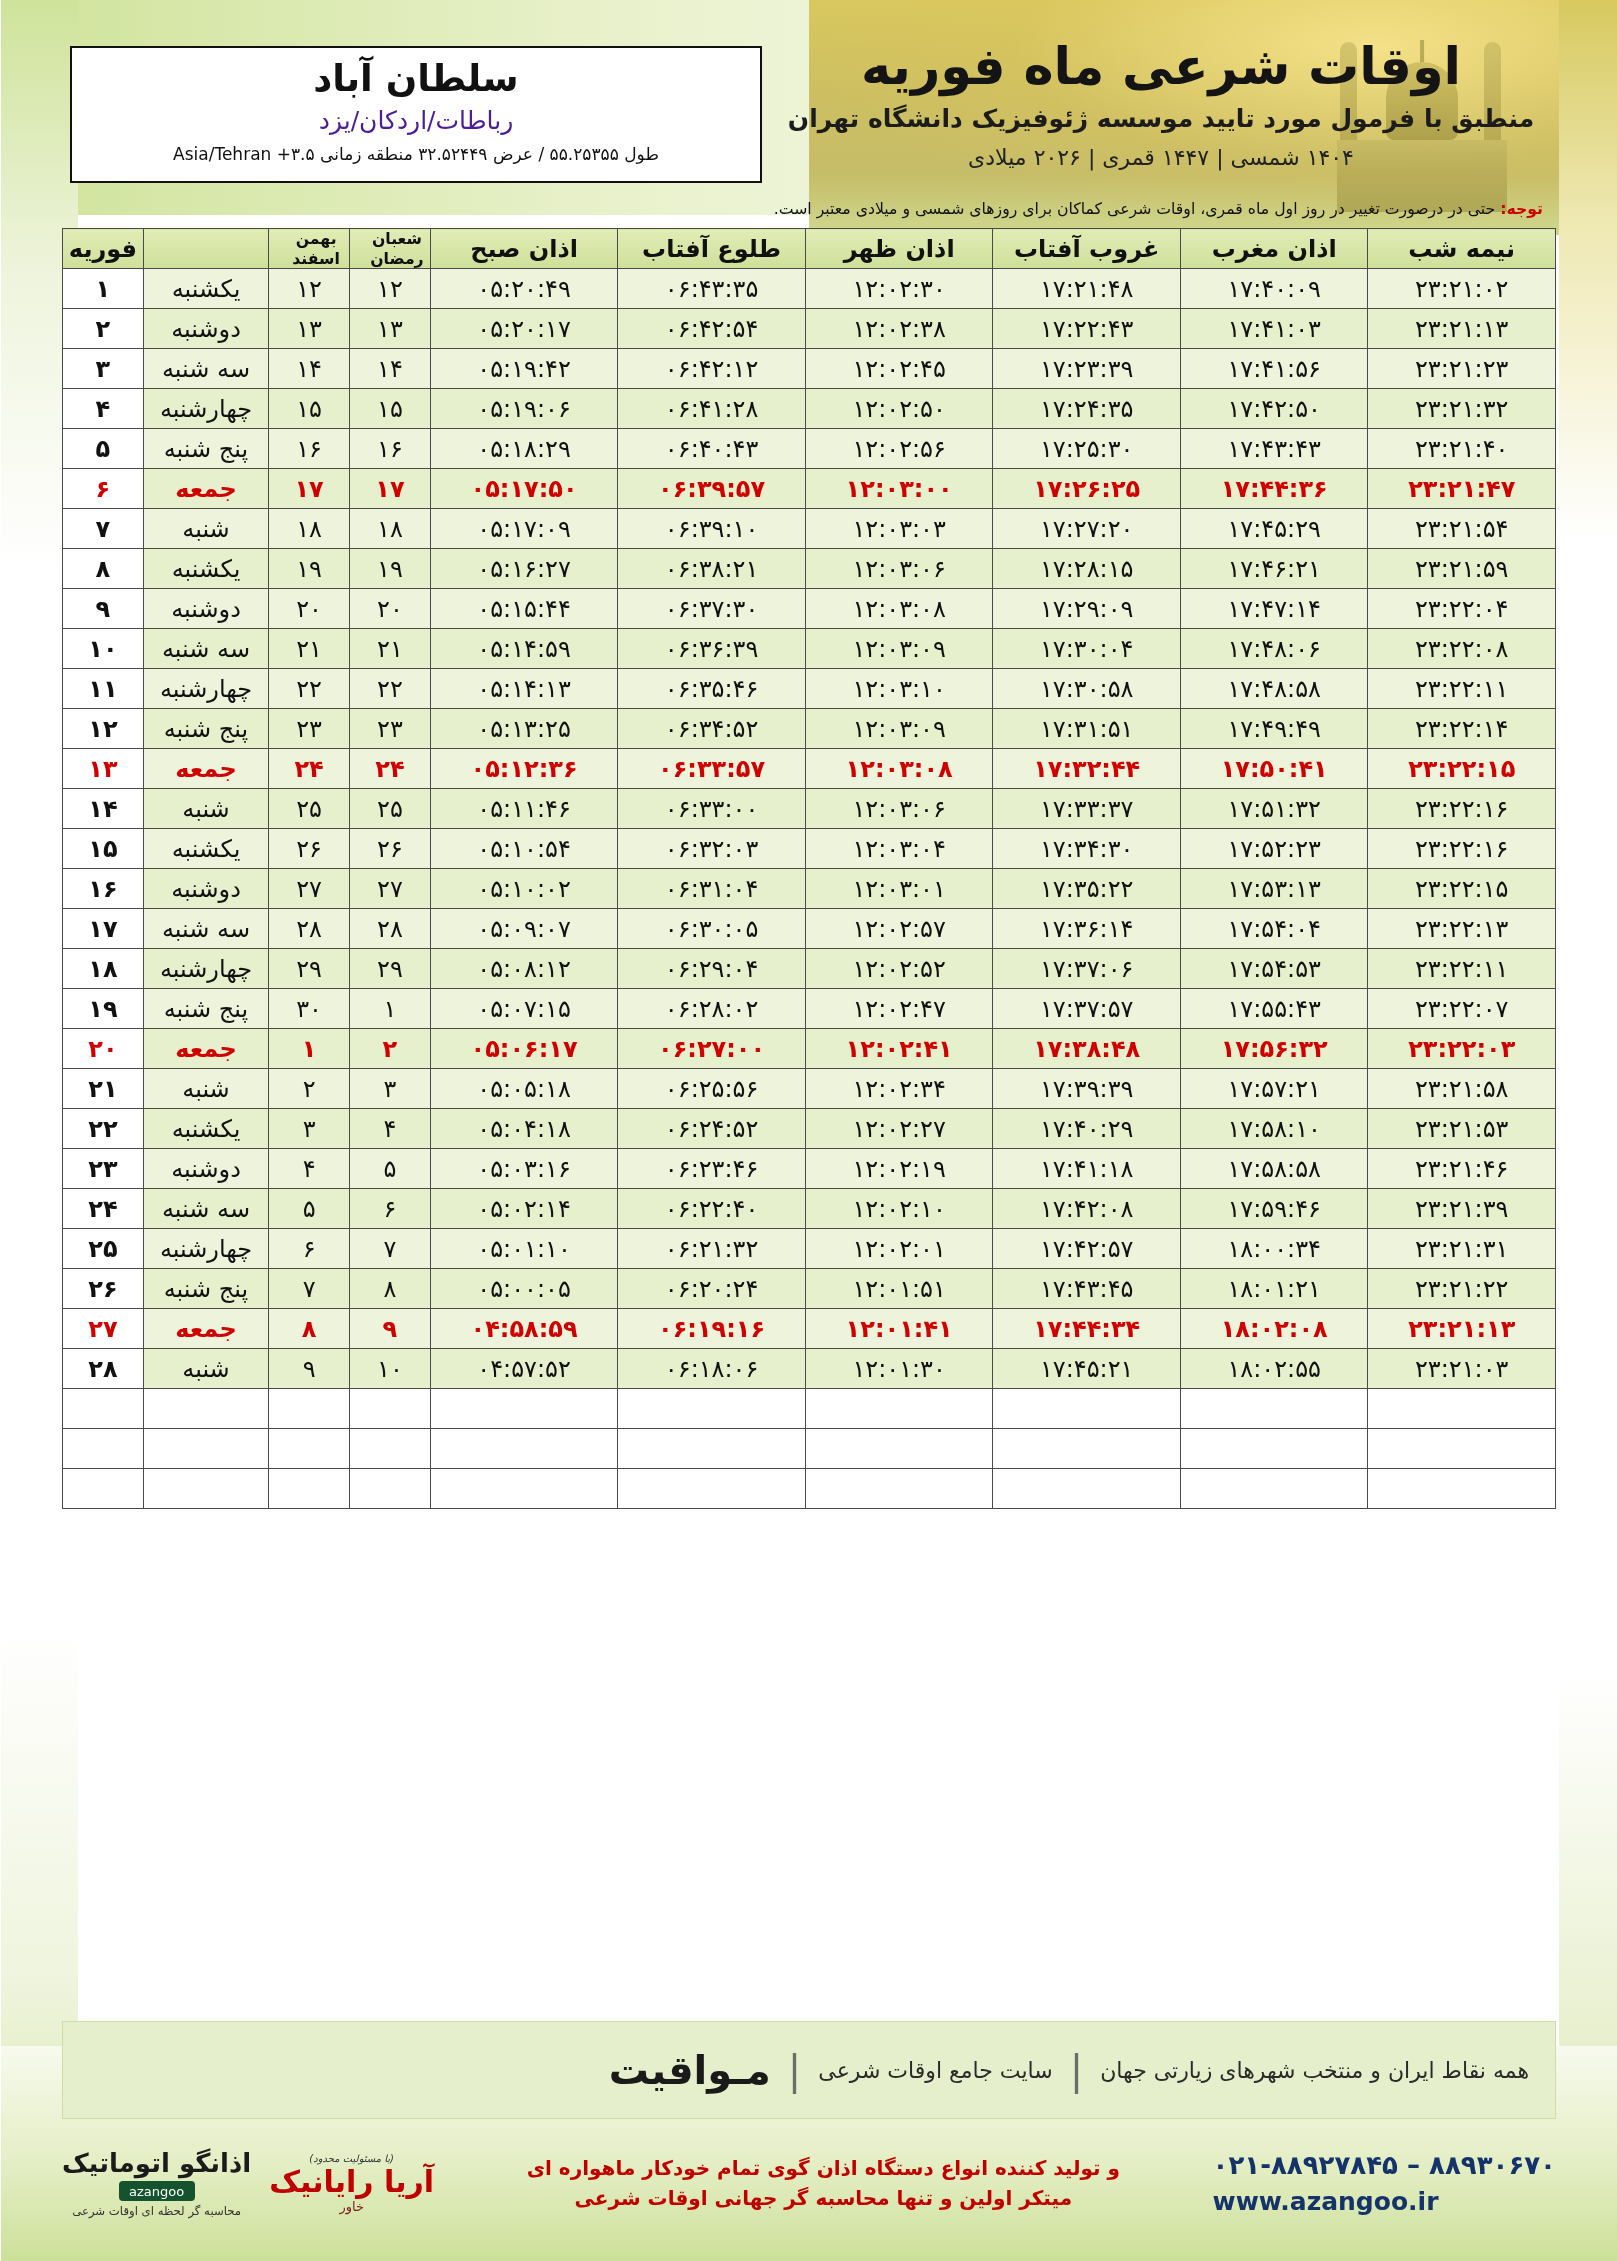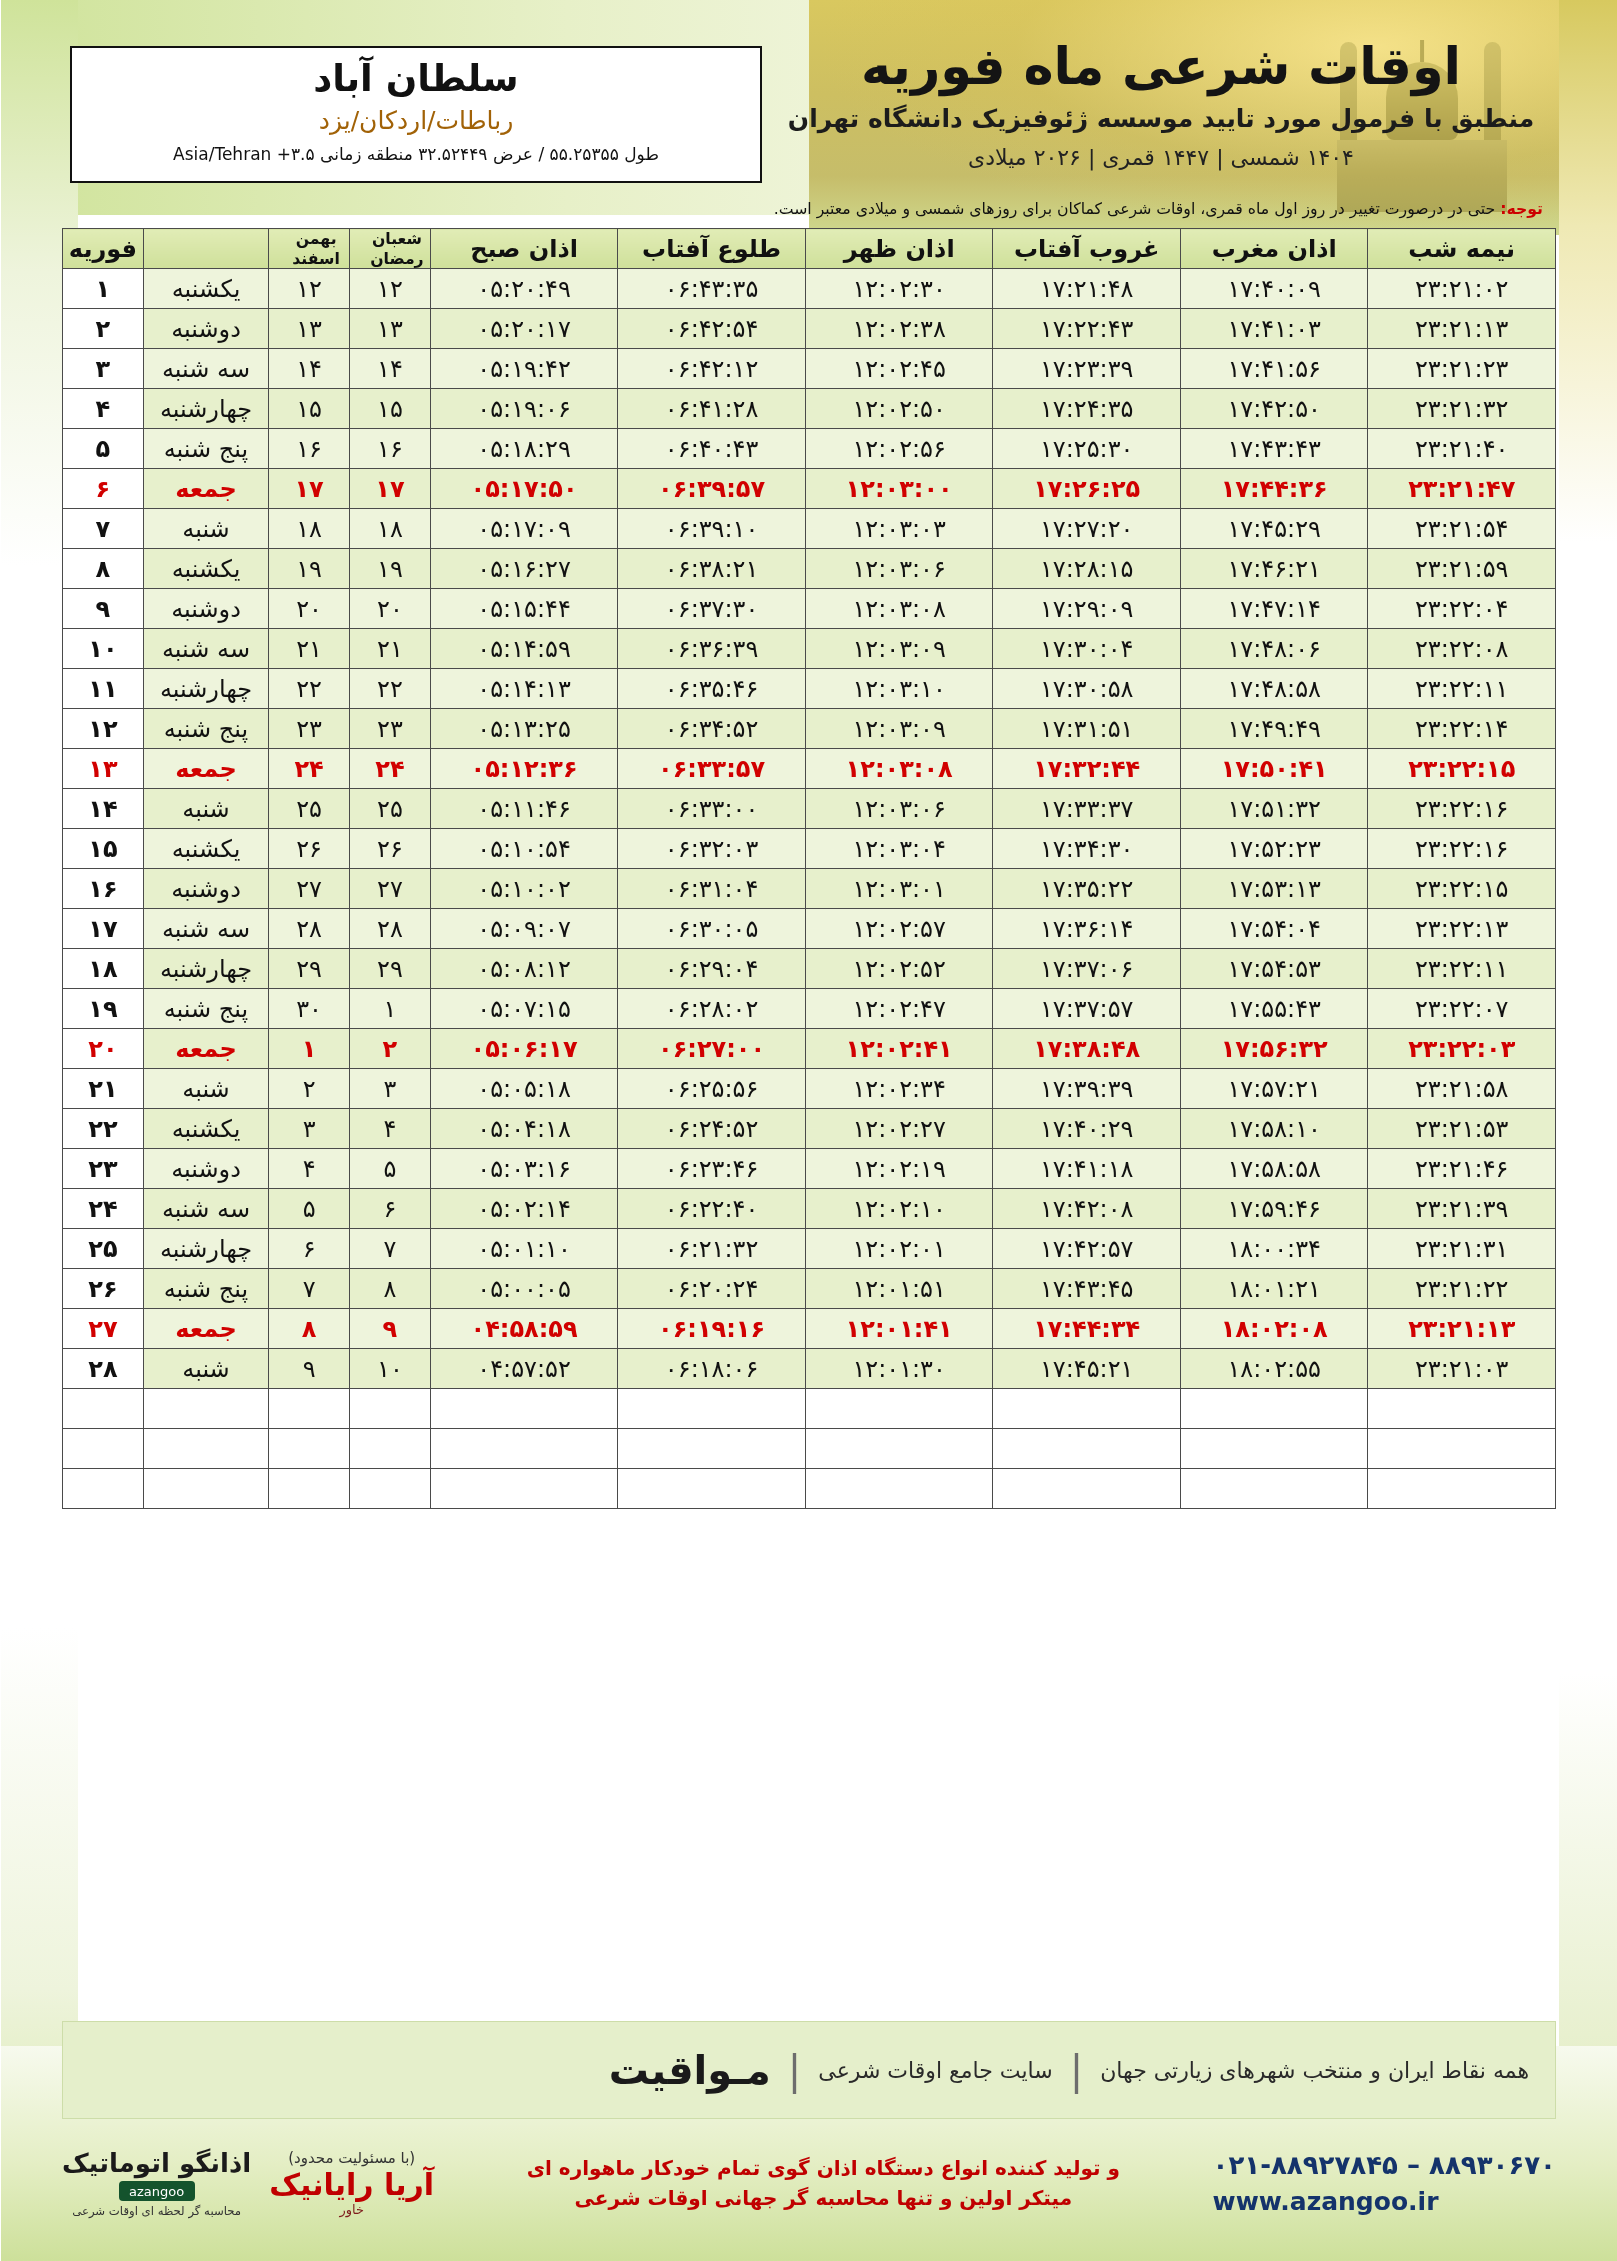--- a/index.html
+++ b/index.html
@@ -81,21 +81,21 @@
   .header .years {
     font-size: 22px; margin-top: 11.7px; color: #222;
   }
 
   
   .locbox {
     position: absolute; left: 70px; top: 46px; width: 692px; height: 137px;
     background: #ffffff; border: 2px solid #111; text-align: center; padding-top: 10.4px;
   }
   .locbox .city { font-size: 37px; font-weight: bold; color: #111; line-height: 1.15; }
-  .locbox .region { font-size: 25px; color: #a16207; margin-top: 5.2px; }
+  .locbox .region { font-size: 25px; color: #4c1d95; margin-top: 5.2px; }
   .locbox .coords {
     font-size: 17px; color: #111; margin-top: 9px; direction: rtl;
   }
 
   
   .note {
     position: absolute; right: 75px; top: 199px; width: 1468px;
     text-align: right; font-size: 15.7px; color: #111;
   }
   .note b { color: #cc0000; }
@@ -150,21 +150,21 @@
   .footer-bottom {
     position: absolute; left: 62px; bottom: 26px; width: 1494px; height: 104px;
     display: flex; align-items: center; justify-content: space-between;
   }
   .fb-left { text-align: left; direction: ltr; }
   .fb-left .phone { font-size: 26px; font-weight: bold; color: #14336b; }
   .fb-left .web { font-size: 25px; font-weight: bold; color: #14336b; margin-top: 6.5px; }
   .fb-mid { text-align: center; font-size: 20px; color: #c00000; font-weight: bold; line-height: 1.5; }
   .fb-right { display: flex; align-items: center; gap: 18px; }
   .logo-rayanik { text-align: center; }
-  .logo-rayanik .lr-top { font-size: 15px; color: #333; }
+  .logo-rayanik .lr-top { font-size: 10px; color: #333; font-style: italic; }
   .logo-rayanik .lr-main { font-size: 30px; font-weight: bold; color: #1b1b1b; }
   .logo-rayanik .lr-main span { color: #c00000; }
   .logo-rayanik .lr-sub { font-size: 13px; color: #7f1d1d; }
   .logo-azangoo { text-align: center; }
   .logo-azangoo .la-main { font-size: 26px; font-weight: bold; color: #1b1b1b; }
   .logo-azangoo .la-badge {
     display: inline-block; background: #14532d; color: #fff; font-size: 13px;
     padding: 2.6px 10.4px; border-radius: 3.9px; margin-top: 2.6px; direction: ltr;
   }
   .logo-azangoo .la-sub { font-size: 11.7px; color: #333; margin-top: 2.6px; }

